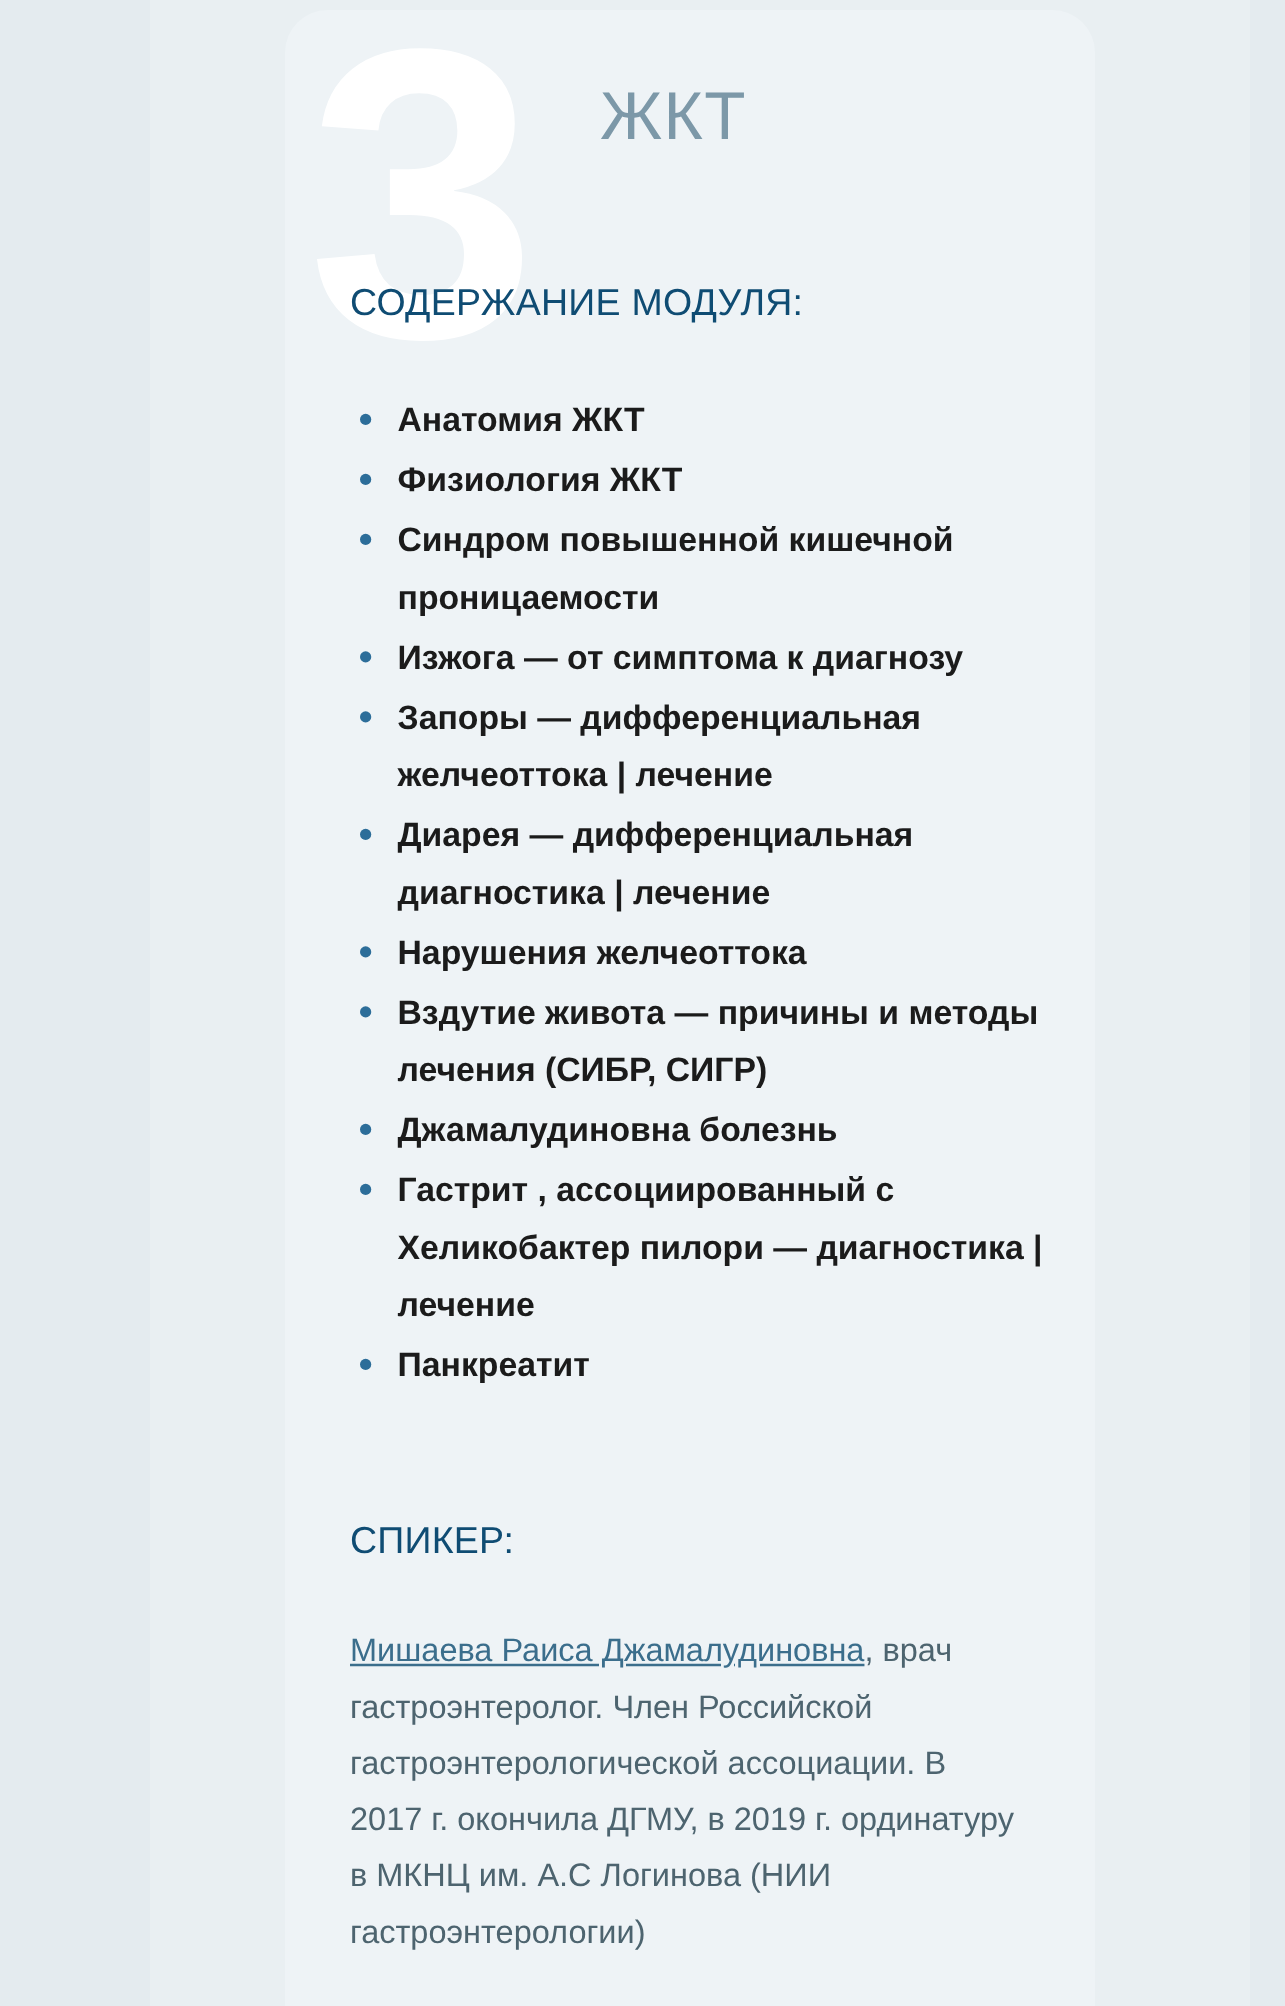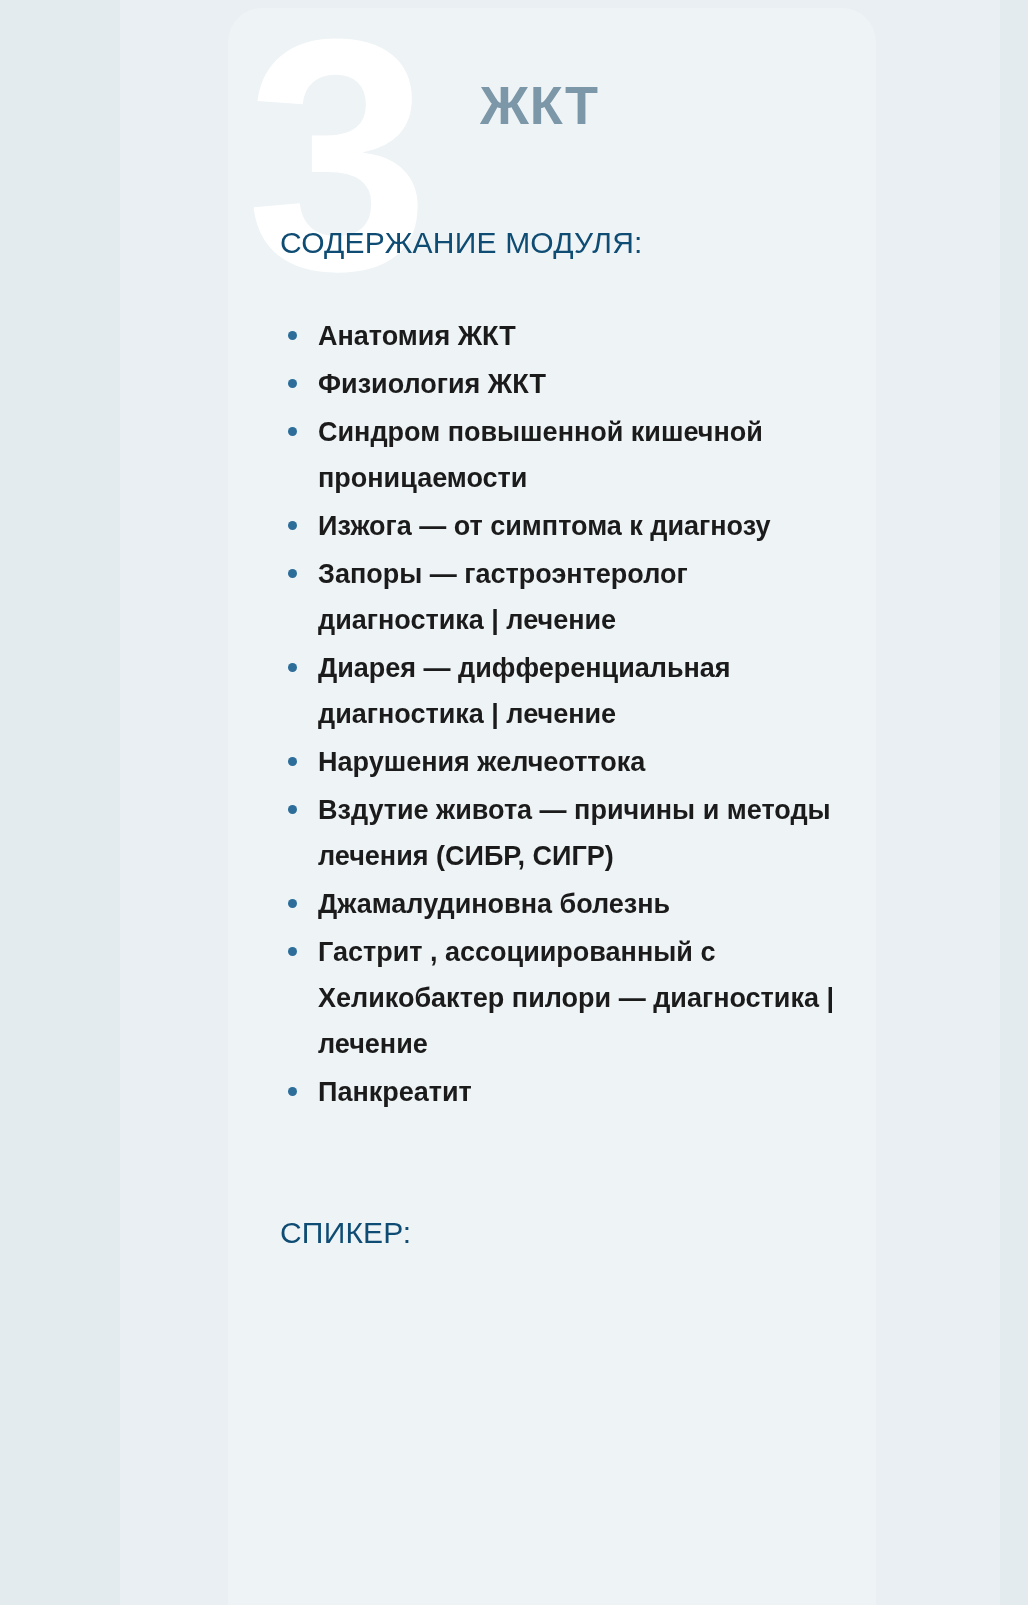--- a/index.html
+++ b/index.html
@@ -52,24 +52,24 @@
     font-size: 330px;
     line-height: 330px;
     font-weight: 700;
     color: #ffffff;
     font-family: "Liberation Sans", sans-serif;
     letter-spacing: -6px;
     user-select: none;
   }
   .title {
     position: absolute;
-    top: 66px;
+    top: 54px;
     left: 252px;
     font-size: 54px;
-    font-weight: 700;
+    font-weight: 400;
     color: #7c98a8;
     letter-spacing: 1px;
   }
   .section-heading {
     position: absolute;
     left: 52px;
     font-size: 30px;
     font-weight: 400;
     color: #0f4c73;
     letter-spacing: 0.2px;
@@ -132,26 +132,27 @@
 
     <div class="title">ЖКТ</div>
 
     <div class="section-heading" id="contents-heading">СОДЕРЖАНИЕ МОДУЛЯ:</div>
 
     <ul class="list">
       <li><span class="bullet"></span><span>Анатомия ЖКТ</span></li>
       <li><span class="bullet"></span><span>Физиология ЖКТ</span></li>
       <li><span class="bullet"></span><span>Синдром повышенной кишечной проницаемости</span></li>
       <li><span class="bullet"></span><span>Изжога — от симптома к диагнозу</span></li>
-      <li><span class="bullet"></span><span>Запоры — гастроэнтеролог диагностика | лечение</span></li>
+      <li><span class="bullet"></span><span>Запоры — дифференциальная желчеоттока | лечение</span></li>
       <li><span class="bullet"></span><span>Диарея — дифференциальная диагностика | лечение</span></li>
       <li><span class="bullet"></span><span>Нарушения желчеоттока</span></li>
       <li><span class="bullet"></span><span>Вздутие живота — причины и методы лечения (СИБР, СИГР)</span></li>
       <li><span class="bullet"></span><span>Джамалудиновна болезнь</span></li>
       <li><span class="bullet"></span><span>Гастрит , ассоциированный с Хеликобактер пилори — диагностика | лечение</span></li>
       <li><span class="bullet"></span><span>Панкреатит</span></li>
     </ul>
 
     <div class="section-heading" id="speaker-heading">СПИКЕР:</div>
 
+    <div class="speaker-body"><a class="speaker-name">Мишаева Раиса Джамалудиновна</a><span>, врач гастроэнтеролог. Член Российской гастроэнтерологической ассоциации. В 2017 г. окончила ДГМУ, в 2019 г. ординатуру в МКНЦ им. А.С Логинова (НИИ гастроэнтерологии)</span></div>
 
   </div>
 </div>
 
 </body></html>

